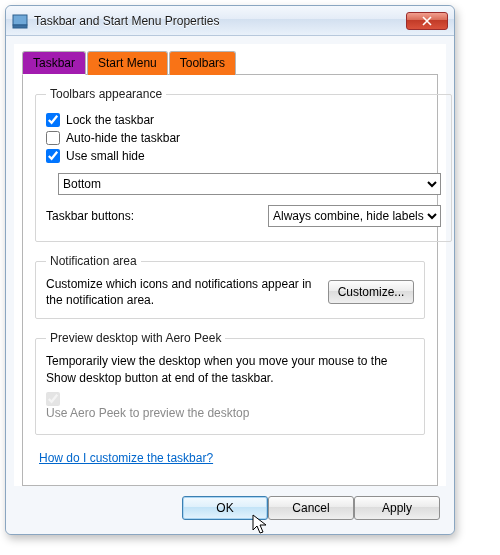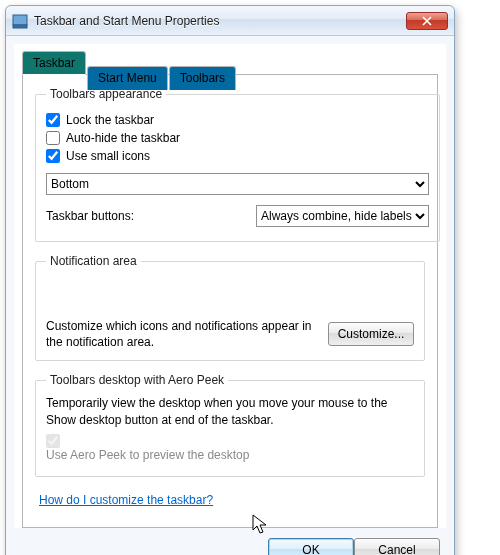--- a/index.html
+++ b/index.html
@@ -56,30 +56,30 @@
   }
   .tabs {
     display: flex;
     border-bottom: 1px solid #b5b5b5;
     margin-bottom: 0;
   }
   .tab {
     padding: 4px 10px 4px 10px;
     border: 1px solid #b5b5b5;
     border-bottom: none;
-    background: #0369a1;
+    background: #f97316;
     margin-right: 1px;
     border-radius: 3px 3px 0 0;
     position: relative;
-    top: 16px;
+    top: 1px;
     cursor: pointer;
     font-size: 12px;
   }
   .tab.active {
-    background: #0f766e;
+    background: #a21caf;
     border-bottom: 1px solid #fff;
     top: 1px;
     z-index: 2;
   }
   .tab-panel {
     border: 1px solid #b5b5b5;
     border-top: none;
     padding: 12px 12px 10px 12px;
   }
   fieldset.group {
@@ -109,26 +109,26 @@
   }
   .sel-row .lbl {
     width: 210px;
   }
   .sel-row select {
     flex: 1;
     height: 22px;
     font-size: 12px;
     border: 1px solid #8f8f8f;
     background: #fff;
+    margin-left: 12px;
   }
   .notif-row {
     display: flex;
     align-items: center;
     gap: 8px;
-    margin-top: 42px;
   }
   .notif-row .desc {
     flex: 1;
     line-height: 1.35;
   }
   .winbtn {
     min-width: 86px;
     height: 24px;
     border: 1px solid #8f8f8f;
     border-radius: 3px;
@@ -210,21 +210,21 @@
           <span>Lock the taskbar</span>
         </label>
 
         <label class="chk-row">
           <input type="checkbox" style="">
           <span>Auto-hide the taskbar</span>
         </label>
 
         <label class="chk-row">
           <input type="checkbox" checked="" style="">
-          <span>Use small icons</span>
+          <span>Use small hide</span>
         </label>
 
         <div class="sel-row">
           <select>
             <option>Bottom</option>
           </select>
         </div>
 
         <div class="sel-row">
           <span class="lbl">Taskbar buttons:</span>
@@ -236,33 +236,34 @@
 
       <fieldset class="group">
         <legend>Notification area</legend>
         <div class="notif-row">
           <div class="desc">Customize which icons and notifications appear in the notification area.</div>
           <button class="winbtn">Customize...</button>
         </div>
       </fieldset>
 
       <fieldset class="group">
-        <legend>Toolbars desktop with Aero Peek</legend>
+        <legend>Preview desktop with Aero Peek</legend>
         <div class="preview-desc">Temporarily view the desktop when you move your mouse to the Show desktop button at end of the taskbar.</div>
         <label class="chk-row disabled">
           <input type="checkbox" disabled="" checked="" style="">
           <span>Use Aero Peek to preview the desktop</span>
         </label>
       </fieldset>
 
       <a class="helplink">How do I customize the taskbar?</a>
     </div>
   </div>
 
   <div class="button-bar">
     <button class="winbtn default">OK</button>
     <button class="winbtn">Cancel</button>
+    <button class="winbtn">Apply</button>
   </div>
 </div>
 
 <svg class="cursor" width="18" height="22">
   <path d="M1 1 L1 16 L5 12 L8 19 L11 18 L8 11 L14 11 Z" fill="#fff" stroke="#000" stroke-width="1"></path>
 </svg>
 
 </body></html>

